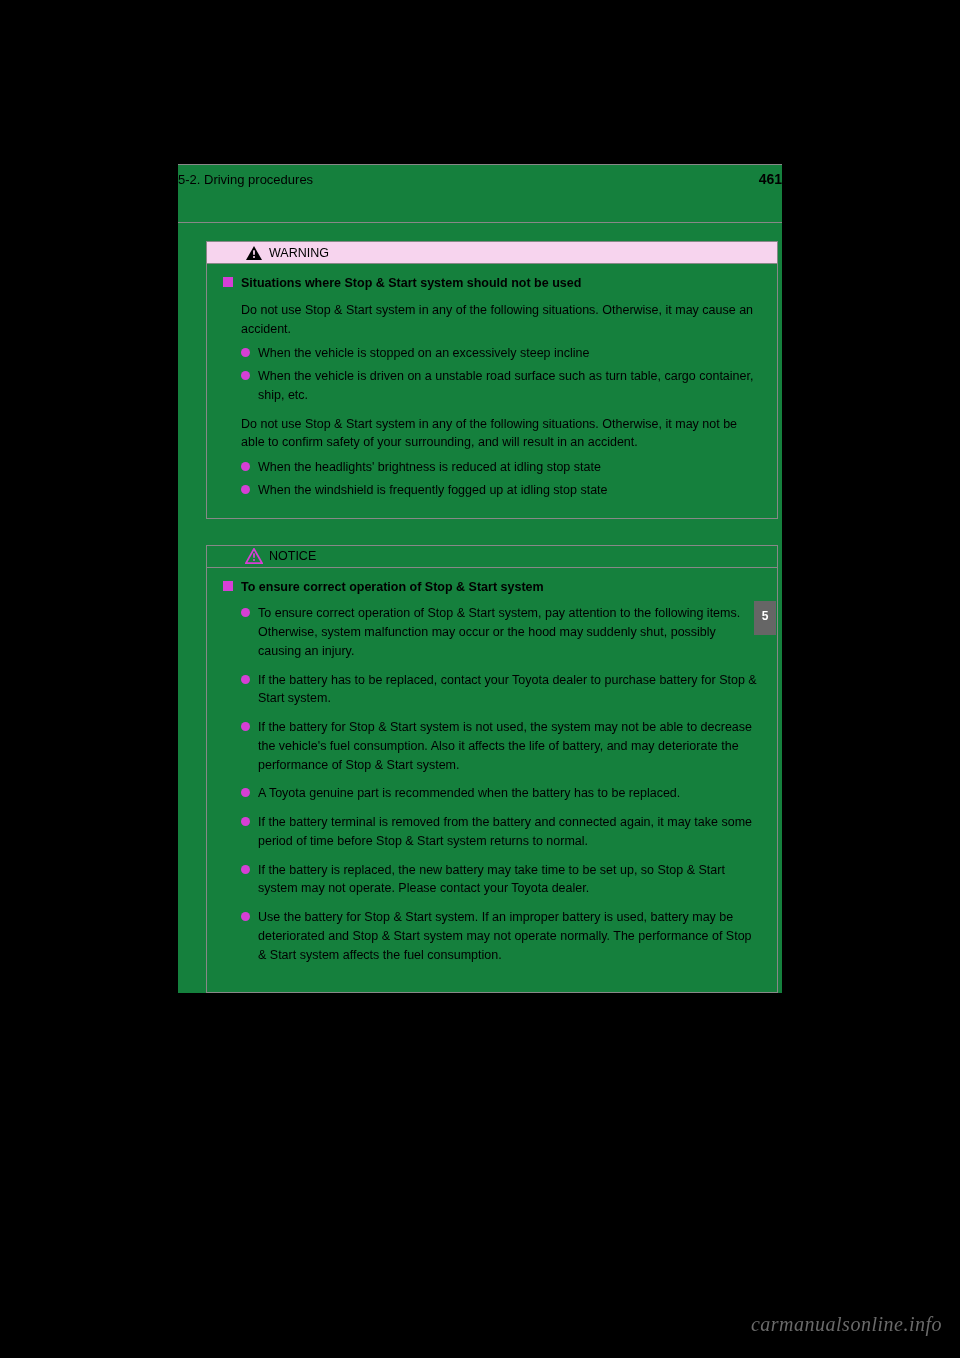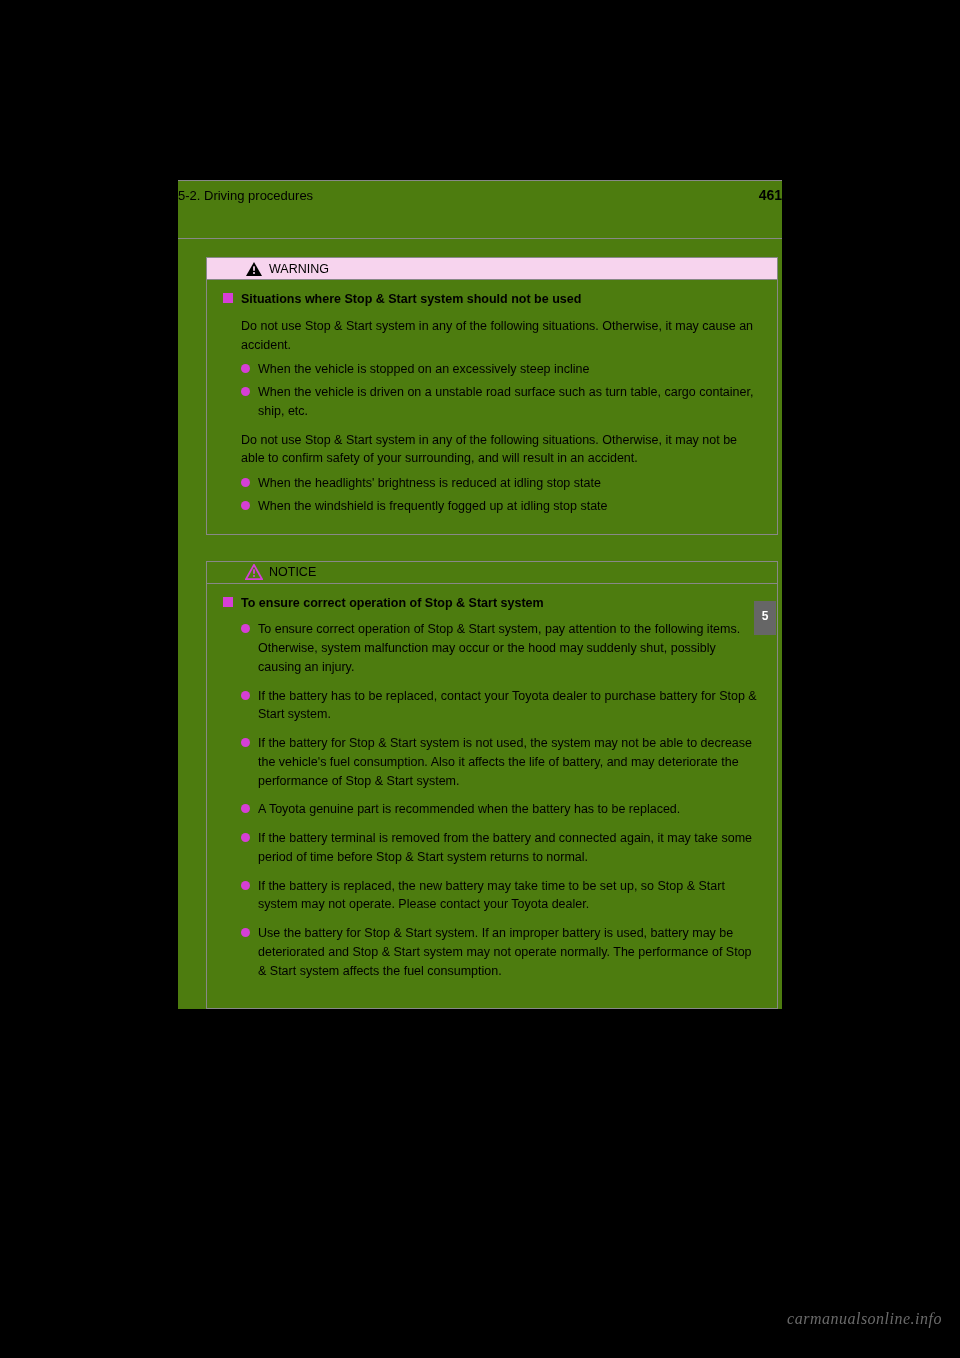--- a/index.html
+++ b/index.html
@@ -7,23 +7,23 @@
     background: #000;
     width: 960px;
     height: 1358px;
     font-family: Arial, Helvetica, sans-serif;
     color: #000;
     position: relative;
   }
   .page {
     position: absolute;
     left: 178px;
-    top: 180px;
+    top: 164px;
     width: 604px;
-    background: #4d7c0f;
+    background: #15803d;
     color: #000;
   }
   .page-header {
     display: flex;
     justify-content: space-between;
     align-items: baseline;
     border-top: 1px solid #888;
     padding-top: 6px;
     margin-bottom: 30px;
     color: #000;
@@ -139,23 +139,23 @@
     align-items: center;
     justify-content: flex-start;
     padding-top: 8px;
     font-size: 12px;
   }
   .side-tab .num { font-weight: bold; margin-bottom: 4px; }
 
   .footer-brand {
     position: absolute;
     right: 18px;
-    bottom: 30px;
+    bottom: 22px;
     color: #6a6a6a;
-    font-size: 16px;
+    font-size: 20px;
     font-style: italic;
     font-family: Georgia, "Times New Roman", serif;
     letter-spacing: 0.5px;
     margin-left: 40px;
   }
 </style>
 </head>
 <body>
 
 <div class="page">

